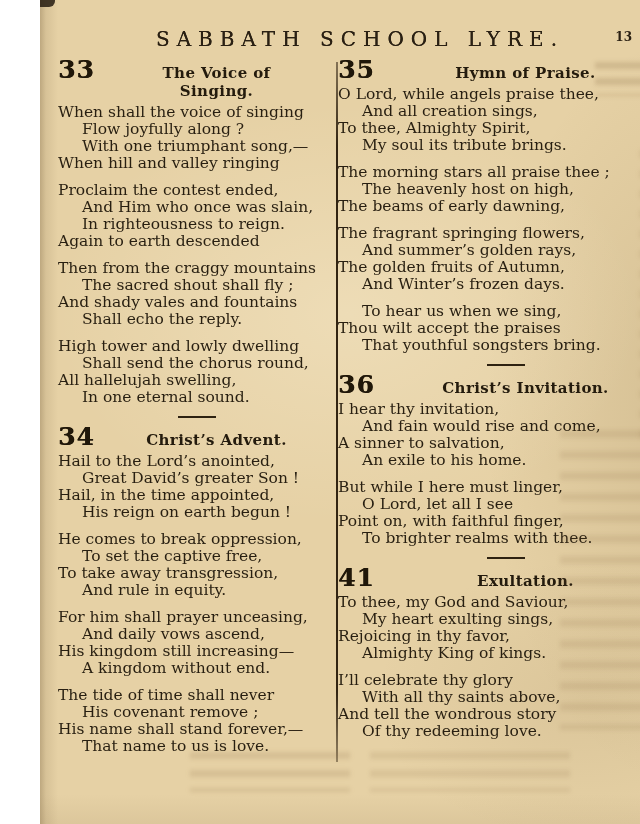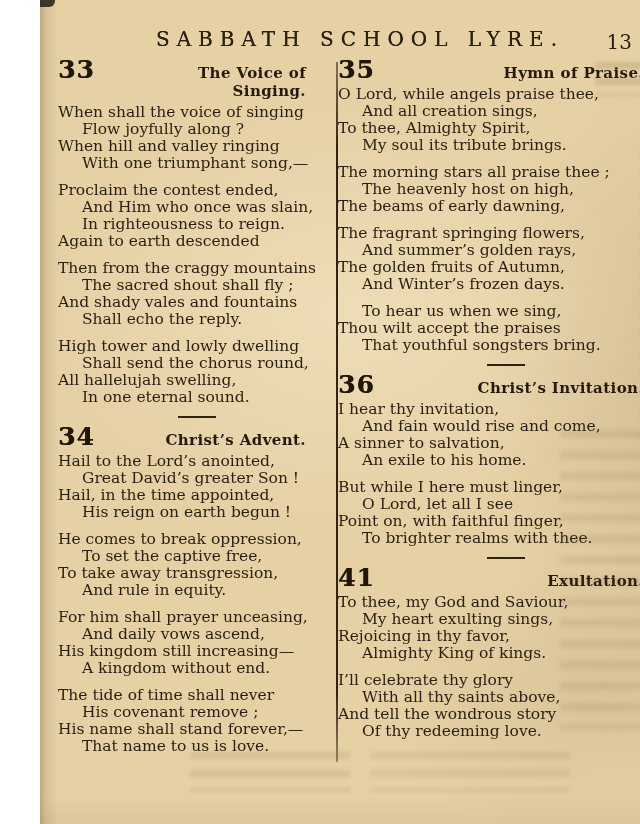--- a/index.html
+++ b/index.html
@@ -47,22 +47,22 @@
     text-align: center;
     font-size: 20px;
     letter-spacing: 7px;
     color: #2a2013;
     text-shadow: 0 0 0.6px #2a2013;
   }
   .page-number {
     position: absolute;
     right: 48px;
     top: 3px;
-    font-size: 20px;
-    font-weight: normal;
+    font-size: 12px;
+    font-weight: bold;
     color: #2a2013;
   }
   .columns {
     position: absolute;
     top: 58px;
     left: 18px;
     right: 6px;
     display: flex;
     align-items: flex-start;
   }
@@ -86,21 +86,21 @@
     flex: 0 0 46px;
     font-size: 25px;
     font-weight: bold;
     line-height: 24px;
     letter-spacing: 1px;
     color: #201709;
     text-shadow: 0.4px 0 0 #201709;
   }
   .hymn-title {
     flex: 1;
-    text-align: right;
+    text-align: center;
     font-size: 15px;
     font-weight: bold;
     letter-spacing: 0.4px;
     color: #241b0d;
     padding-right: 30px;
   }
   .stanza { margin: 0 0 10px 0; }
   .verse-line {
     font-size: 15.5px;
     line-height: 17px;
@@ -145,22 +145,22 @@
   <div class="columns">
     <div class="column left">
         <section class="hymn">
           <div class="hymn-header">
             <span class="hymn-number">33</span>
             <span class="hymn-title">The Voice of Singing.</span>
           </div>
           <div class="stanza">
             <div class="verse-line">When shall the voice of singing</div>
             <div class="verse-line indented">Flow joyfully along ?</div>
+            <div class="verse-line indented">With one triumphant song,—</div>
             <div class="verse-line">When hill and valley ringing</div>
-            <div class="verse-line indented">With one triumphant song,—</div>
           </div>
           <div class="stanza">
             <div class="verse-line">Proclaim the contest ended,</div>
             <div class="verse-line indented">And Him who once was slain,</div>
             <div class="verse-line indented">In righteousness to reign.</div>
             <div class="verse-line">Again to earth descended</div>
           </div>
           <div class="stanza">
             <div class="verse-line">Then from the craggy mountains</div>
             <div class="verse-line indented">The sacred shout shall fly ;</div>

